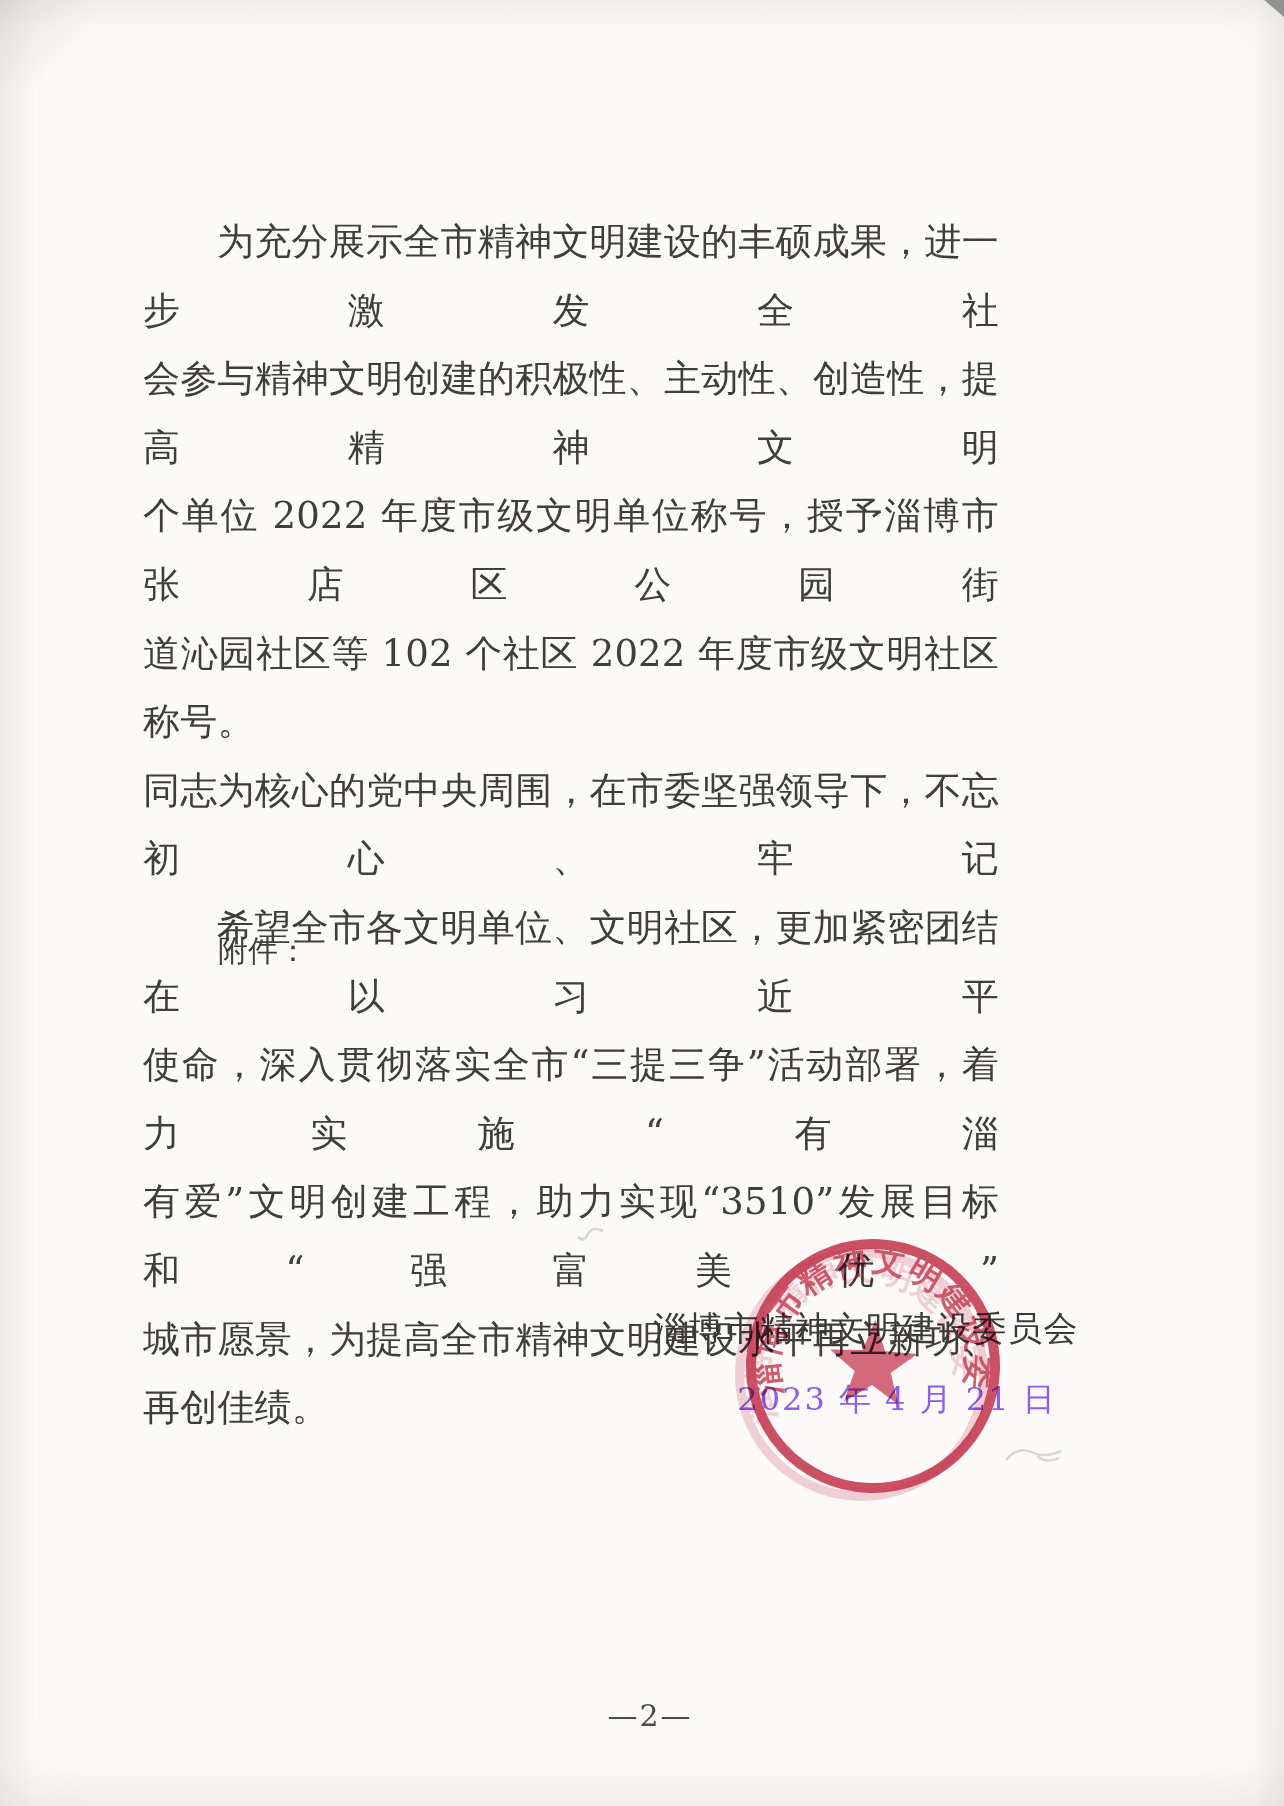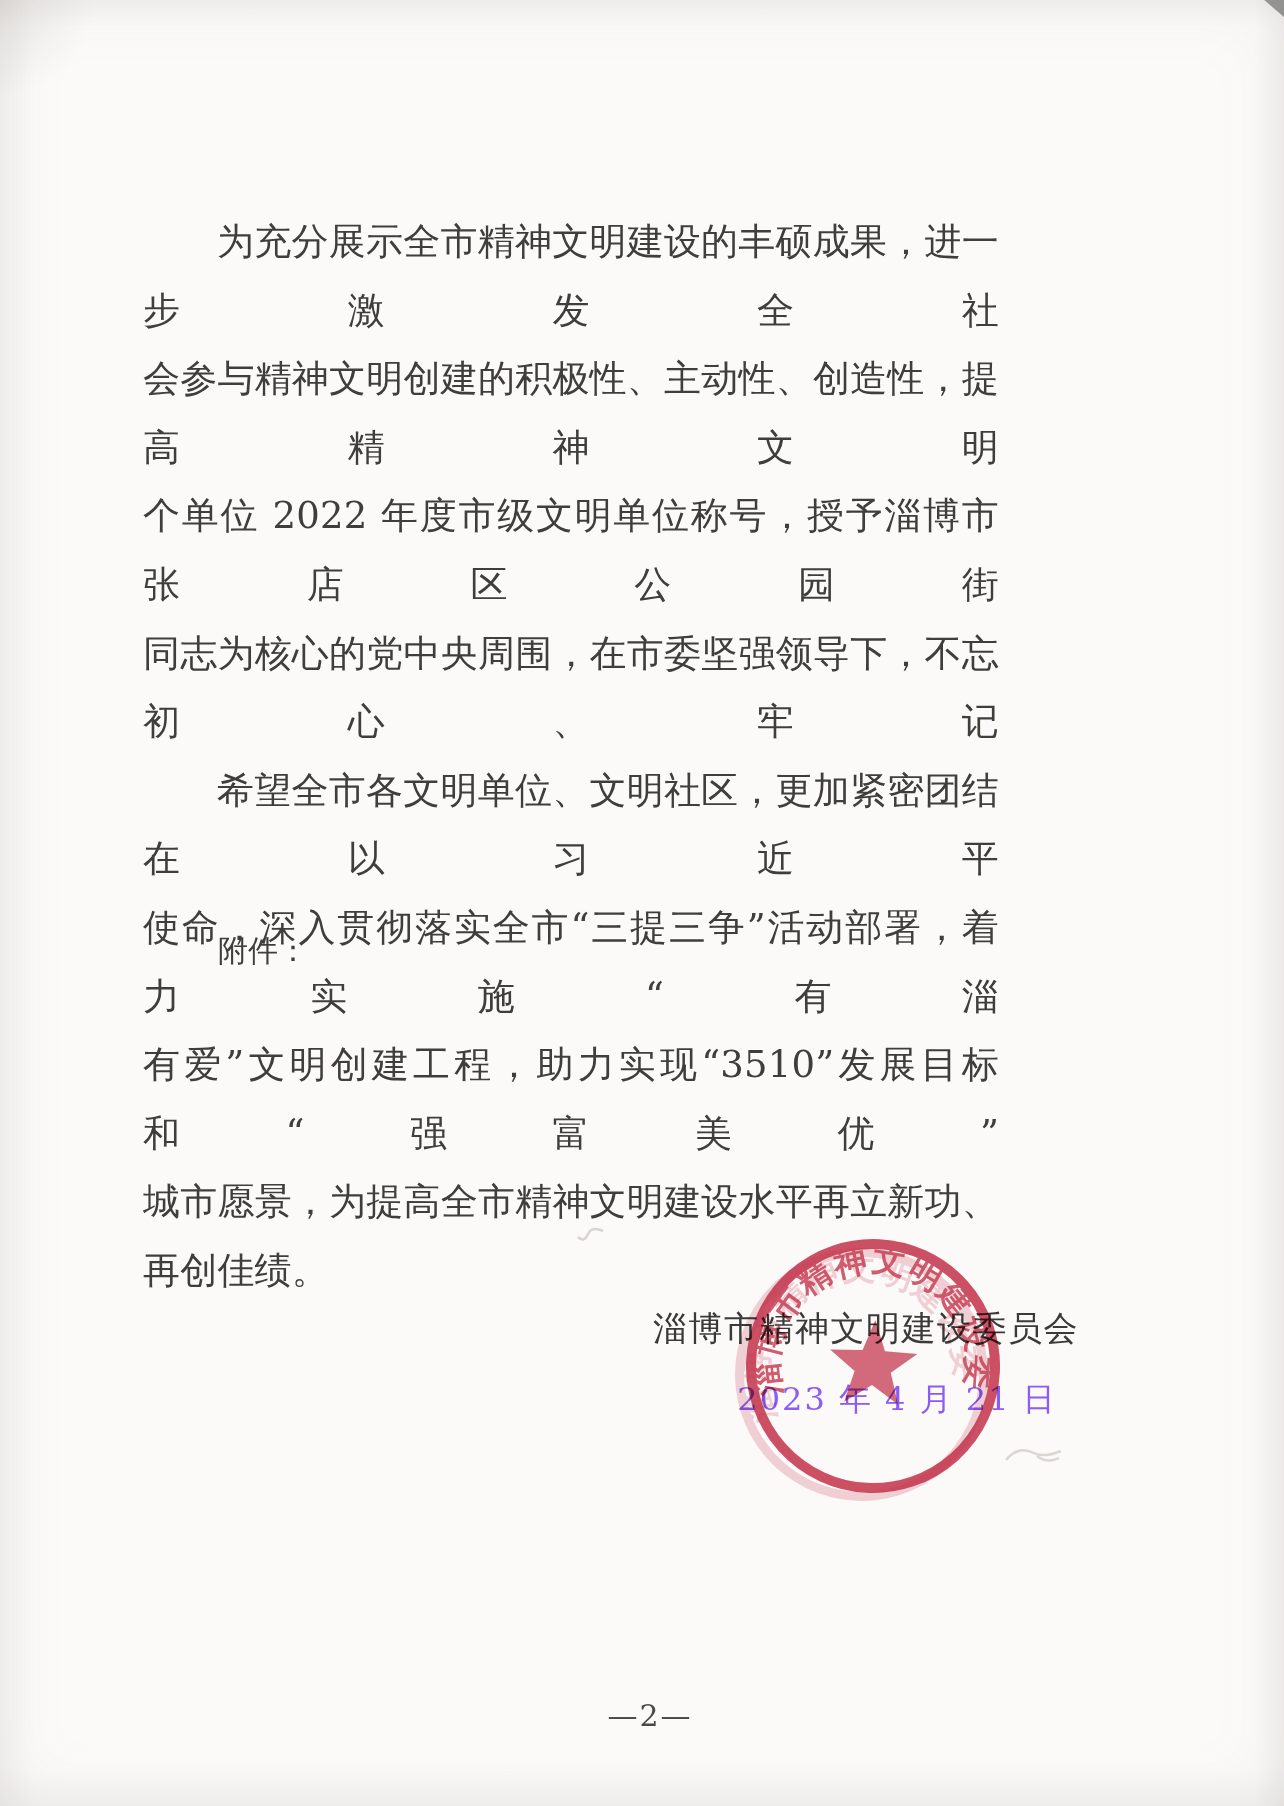--- a/index.html
+++ b/index.html
@@ -63,20 +63,21 @@
 </head>
 <body>
 
 <div class="page-surface"></div>
 <div class="corner-tr"></div>
 
 <div class="body-text">
   <span class="line indent">为充分展示全市精神文明建设的丰硕成果，进一步激发全社</span>
   <span class="line">会参与精神文明创建的积极性、主动性、创造性，提高精神文明</span>
   <span class="line">个单位 2022 年度市级文明单位称号，授予淄博市张店区公园街</span>
+  <span class="line para-end">道沁园社区等 102 个社区 2022 年度市级文明社区称号。</span>
   <span class="line">同志为核心的党中央周围，在市委坚强领导下，不忘初心、牢记</span>
   <span class="line indent">希望全市各文明单位、文明社区，更加紧密团结在以习近平</span>
   <span class="line">使命，深入贯彻落实全市“三提三争”活动部署，着力实施“有淄</span>
   <span class="line">有爱”文明创建工程，助力实现“3510”发展目标和“强富美优”</span>
   <span class="line para-end">城市愿景，为提高全市精神文明建设水平再立新功、再创佳绩。</span>
 </div>
 
 <div class="attach">
   <span>附件：</span>
   <div class="items">

